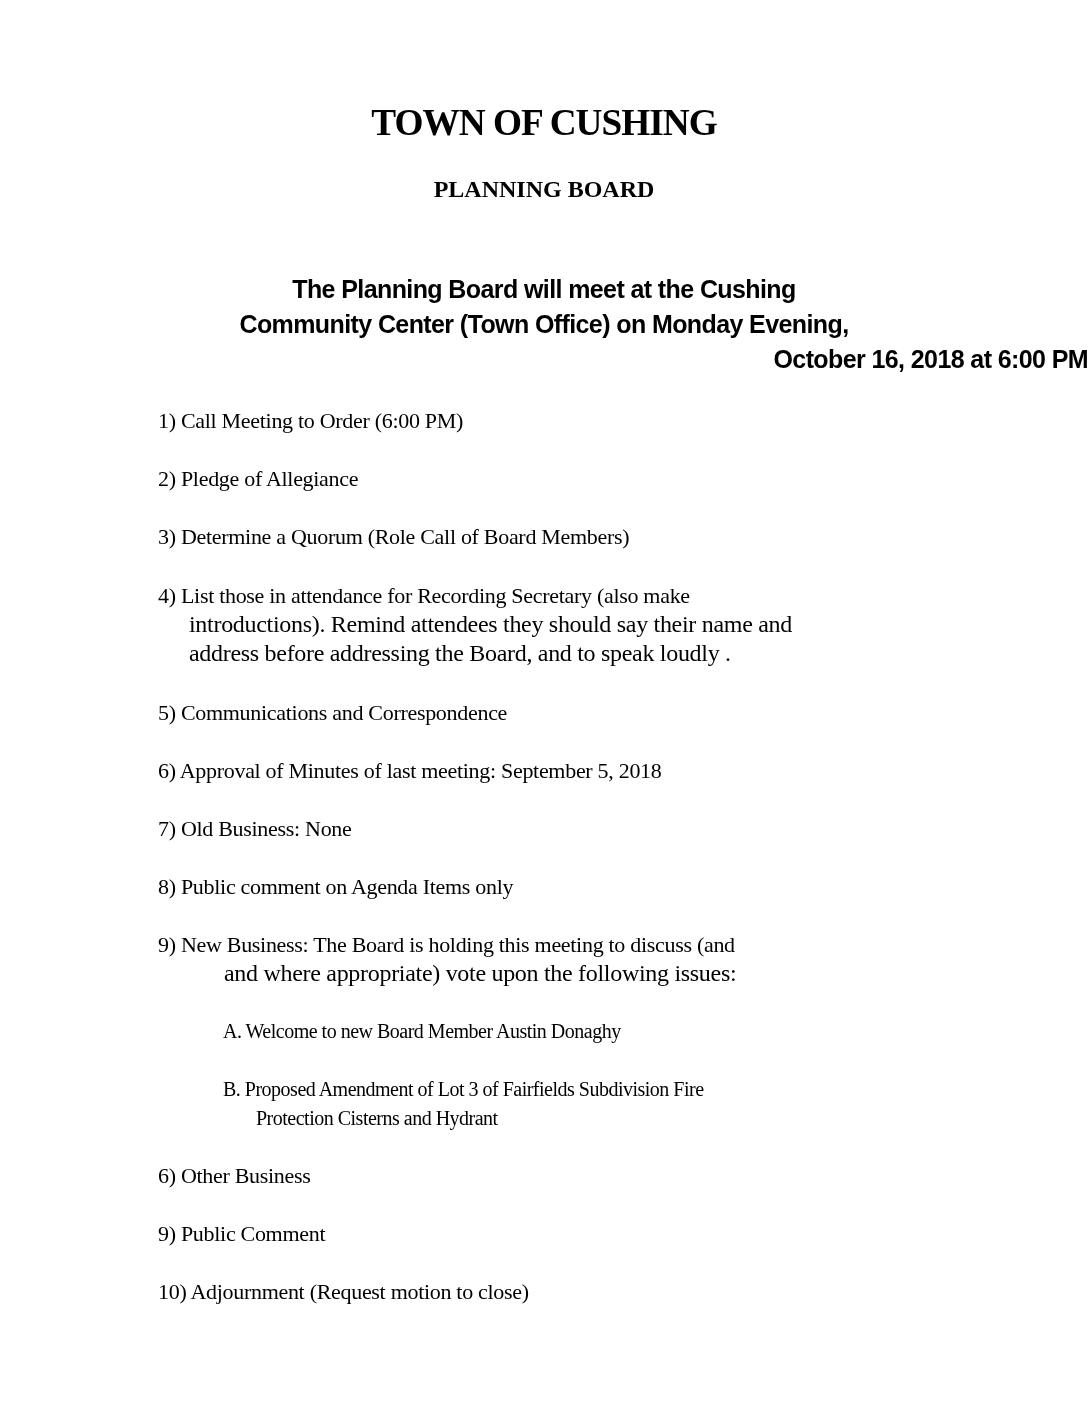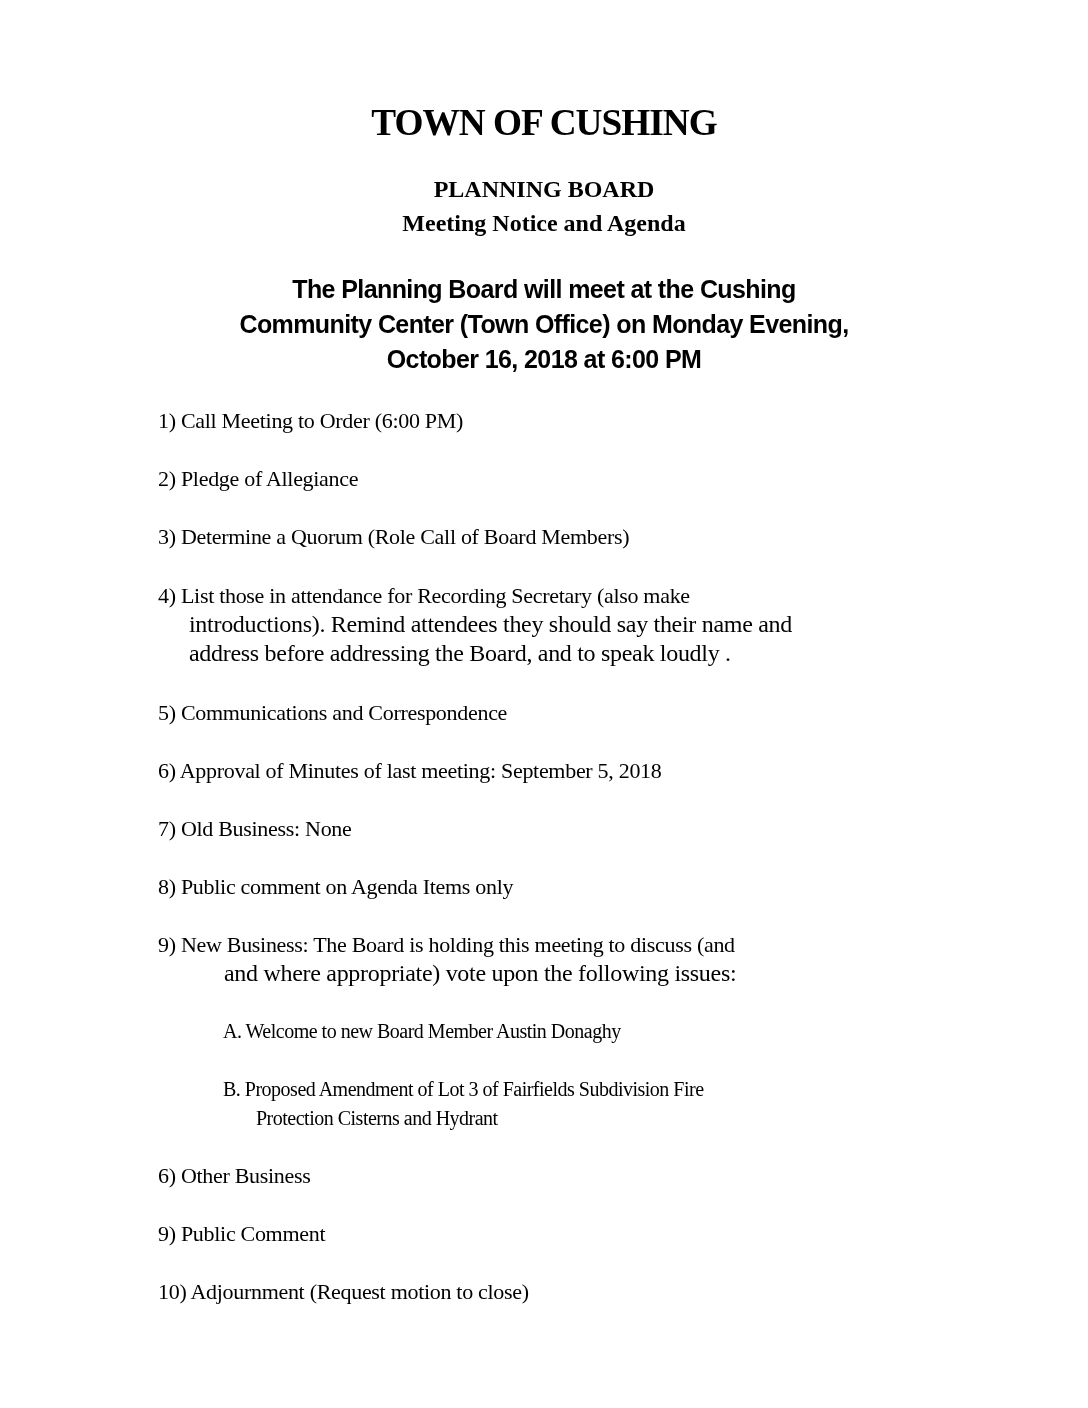--- a/index.html
+++ b/index.html
@@ -50,21 +50,21 @@
       font-family: "Liberation Serif", serif;
     }
     .notice {
       font-size: 25px;
       line-height: 36px;
       font-family: "Liberation Sans Narrow", "Liberation Sans", sans-serif;
       letter-spacing: -0.6px;
     }
     .notice.l1 { top: 271px; }
     .notice.l2 { top: 306px; }
-    .notice.l3 { top: 341px; }
+    .notice.l3 { top: 341px; text-align: right; }
 
     .item {
       position: absolute;
       left: 158px;
       font-size: 22px;
       line-height: 29px;
       white-space: nowrap;
       font-family: "Liberation Serif", serif;
       letter-spacing: -0.3px;
     }
@@ -86,21 +86,20 @@
       letter-spacing: -0.5px;
     }
   </style>
 </head>
 <body>
 
 <div class="page">
 
   <div class="center title">TOWN OF CUSHING</div>
   <div class="center sub1">PLANNING BOARD</div>
-  <div class="center sub2">Meeting Notice and Agenda</div>
 
   <div class="center notice l1">The Planning Board will meet at the Cushing</div>
   <div class="center notice l2">Community Center (Town Office) on Monday Evening,</div>
   <div class="center notice l3">October 16, 2018 at 6:00 PM</div>
 
   <div>
     <div class="item" style="top:406px">1) Call Meeting to Order (6:00 PM)</div>
     <div class="item" style="top:464px">2) Pledge of Allegiance</div>
     <div class="item" style="top:522px">3) Determine a Quorum (Role Call of Board Members)</div>
 

